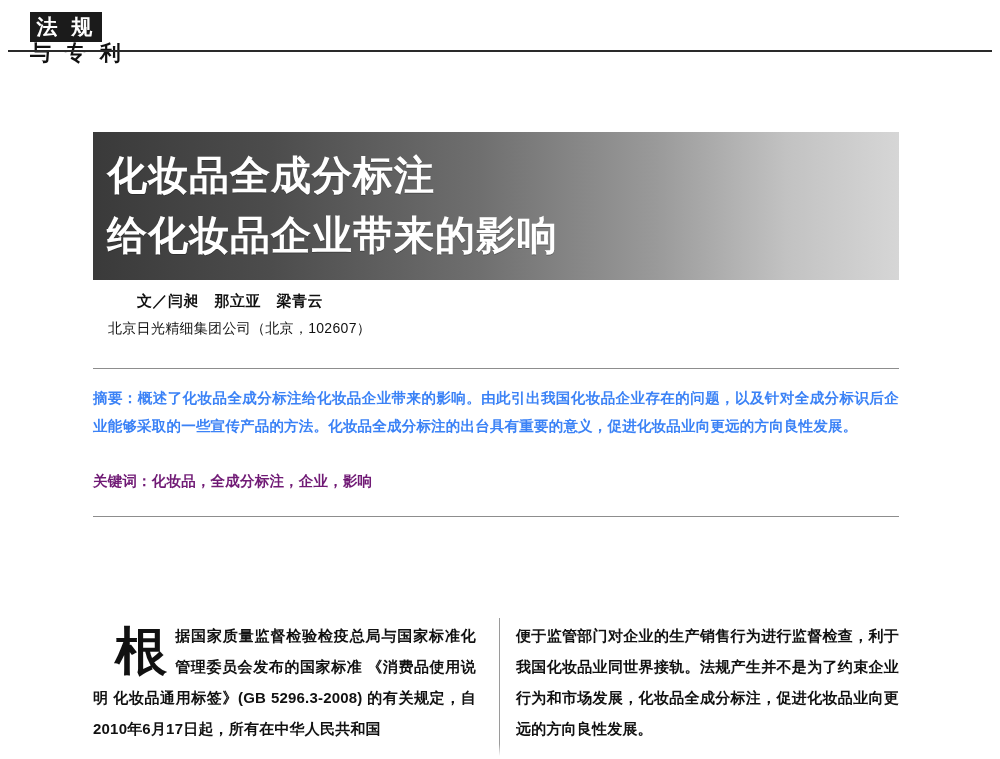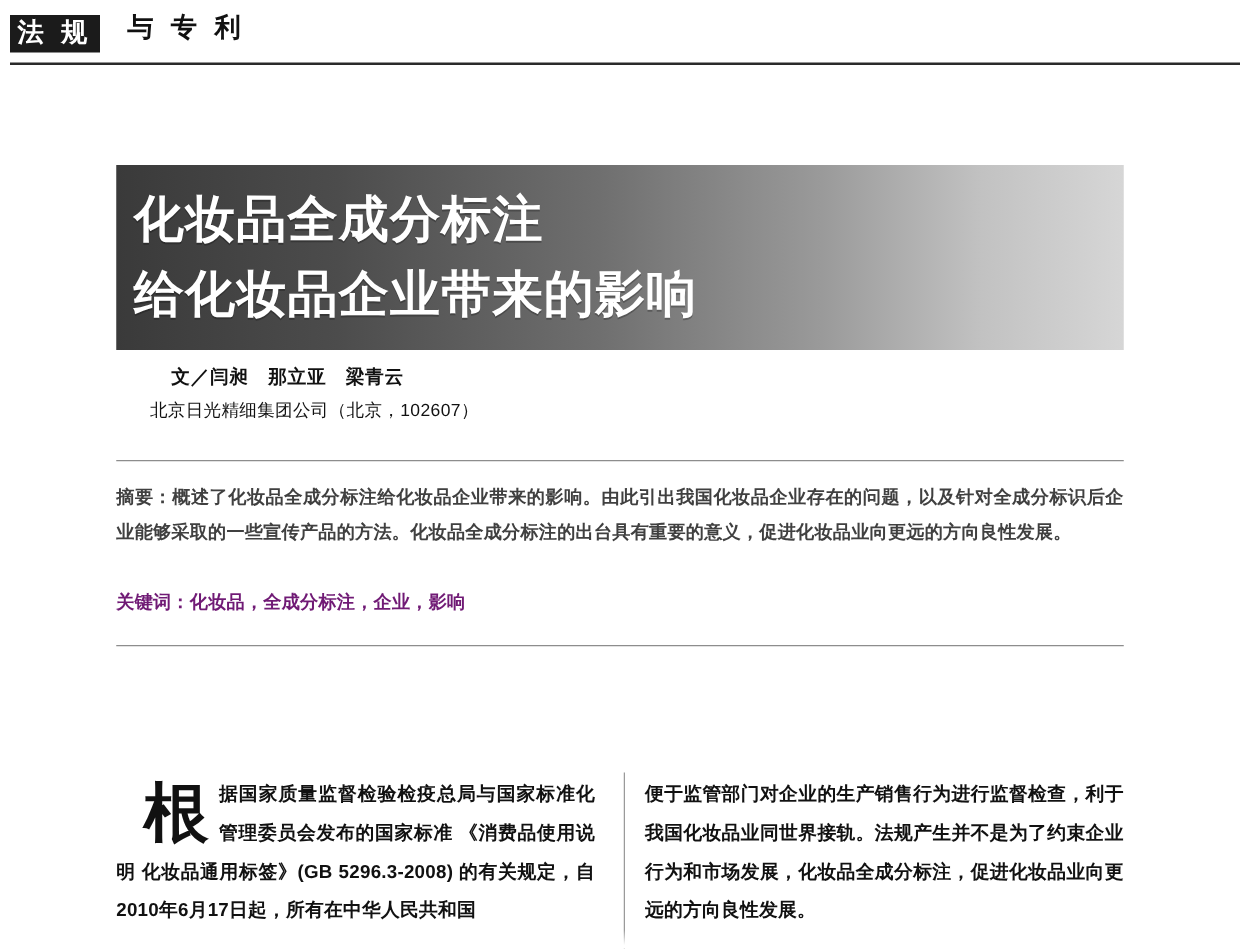--- a/index.html
+++ b/index.html
@@ -15,22 +15,23 @@
     color: #111;
     position: relative;
   }
 
   
   .running-head {
     position: absolute;
     left: 8px;
     top: 12px;
     display: flex;
-    align-items: flex-start;
+    align-items: center;
     height: 32px;
+    flex-direction: column;
   }
   .rh-black {
     background: #1b1b1b;
     color: #ffffff;
     font-weight: bold;
     font-size: 21px;
     letter-spacing: 4px;
     padding: 4px 6px 5px 6px;
     line-height: 1;
   }
@@ -80,21 +81,21 @@
     left: 93px;
     top: 292px;
     font-size: 15px;
     font-weight: bold;
     color: #111;
     letter-spacing: 0.5px;
     margin-left: 44px;
   }
   .affiliation {
     position: absolute;
-    left: 120px;
+    left: 108px;
     top: 320px;
     font-size: 14px;
     color: #111;
     letter-spacing: 0.3px;
   }
 
   
   .abstract-rule-top {
     position: absolute;
     left: 93px;
@@ -104,21 +105,21 @@
     background: #8d8d8d;
   }
   .abstract {
     position: absolute;
     left: 93px;
     top: 384px;
     width: 806px;
     font-size: 14.5px;
     font-weight: bold;
     line-height: 28px;
-    color: #404040;
+    color: #3b82f6;
     text-align: justify;
     letter-spacing: 0.2px;
   }
   .keywords {
     position: absolute;
     left: 93px;
     top: 472px;
     width: 806px;
     font-size: 14.5px;
     font-weight: bold;

